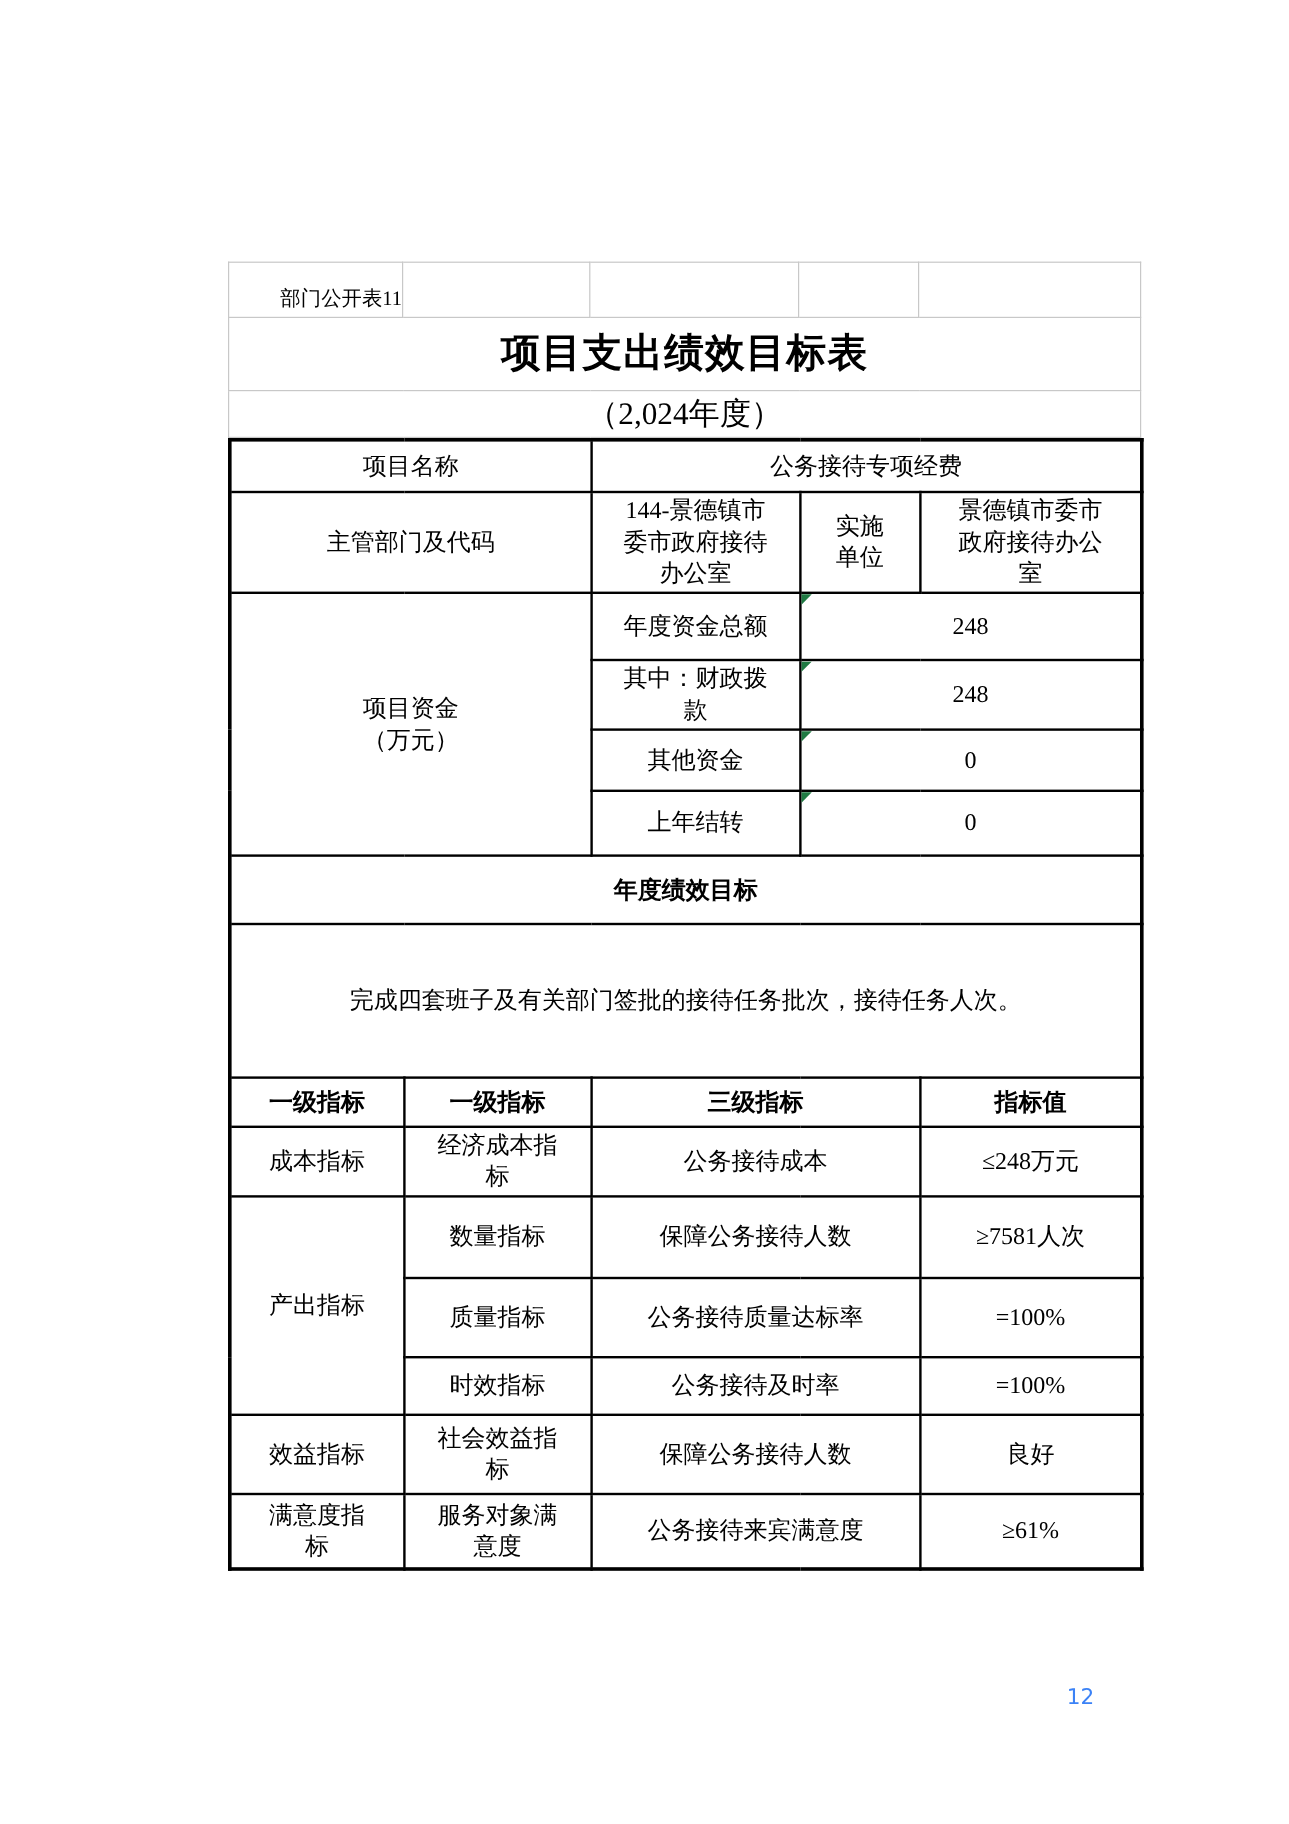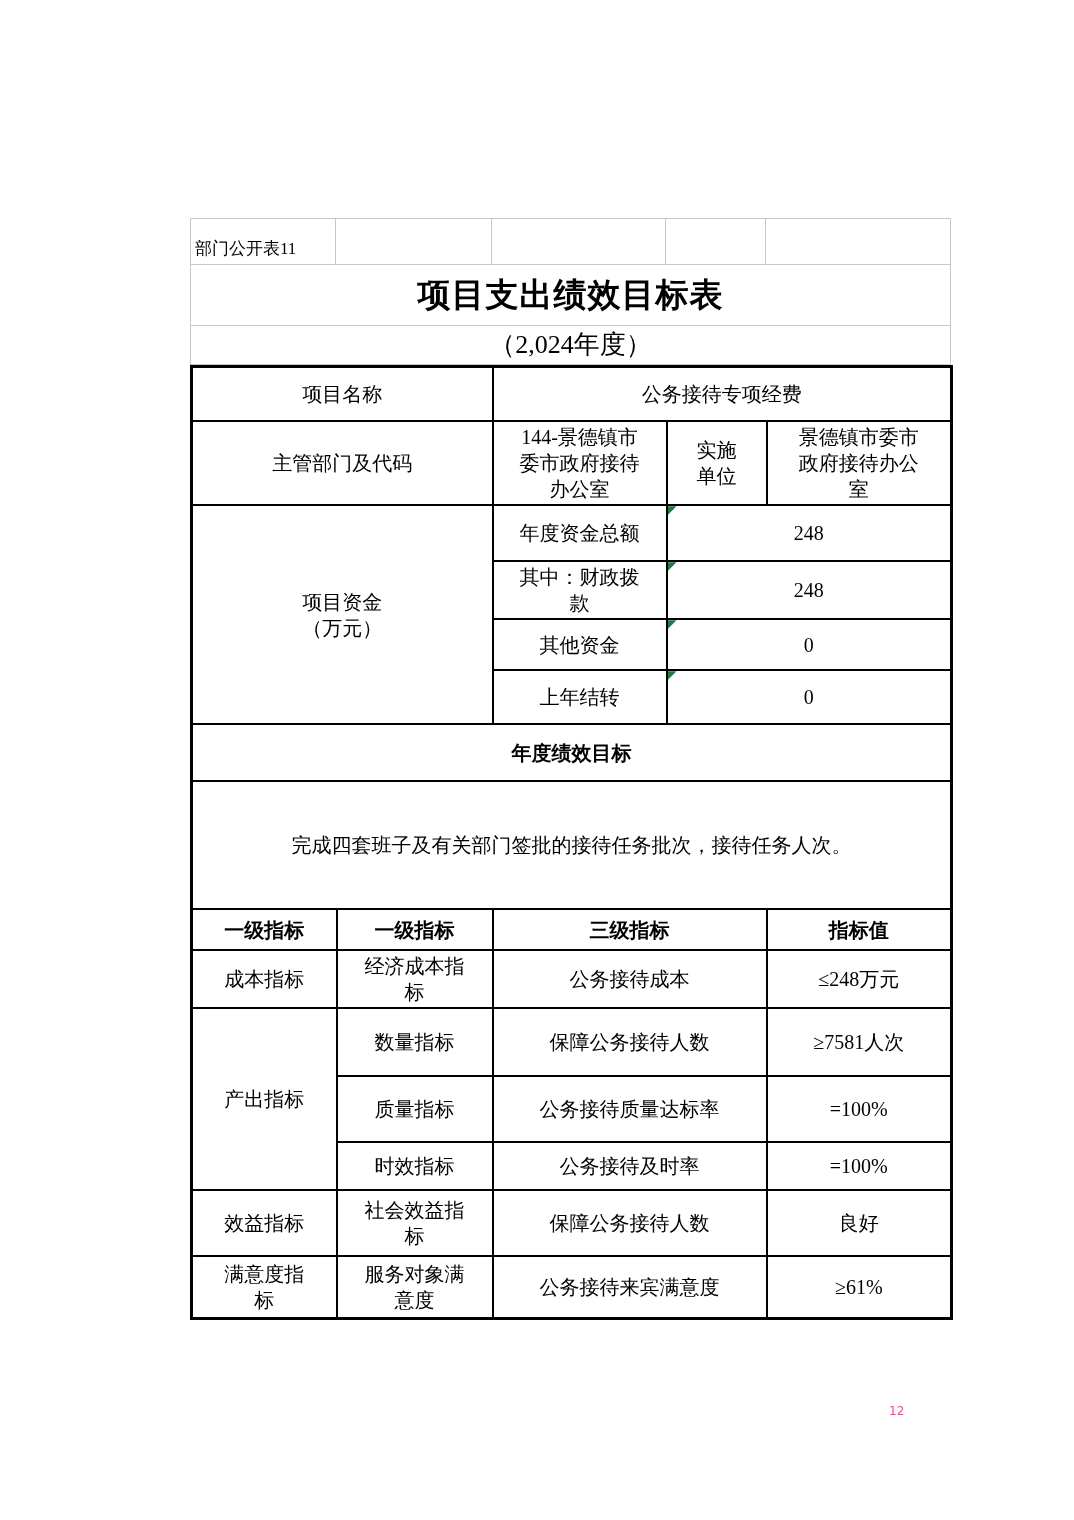--- a/index.html
+++ b/index.html
@@ -34,21 +34,21 @@
     line-height: 1.3;
     padding: 2px 23px;
     position: relative;
     word-break: break-all;
   }
   
   .t-light, .t-light td {
     border: 1px solid #c8c8c8;
   }
   .cell-sheet-label {
-    text-align: left;
+    text-align: right;
     vertical-align: bottom;
     font-size: 17px;
     padding: 2px 0 4px 4px;
   }
   .cell-title {
     font-size: 33px;
     font-weight: bold;
     letter-spacing: 1px;
   }
   .cell-subtitle {
@@ -70,22 +70,22 @@
     width: 9px;
     height: 9px;
     background: #1f7a43;
     clip-path: polygon(0 0, 100% 0, 0 100%);
   }
   .pagenum {
     position: absolute;
     left: 889px;
     top: 1404px;
     font-family: "DejaVu Sans", "Liberation Sans", sans-serif;
-    font-size: 12px;
-    color: #ec4899;
+    font-size: 18px;
+    color: #3b82f6;
   }
 </style>
 </head>
 <body>
 
 <div class="page">
 
   <div class="doc">
 
     <table class="t-light">
@@ -116,21 +116,21 @@
     <table class="t-main">
       <colgroup>
         <col style="width:145px">
           <col style="width:156px">
           <col style="width:174px">
           <col style="width:100px">
           <col style="width:185px">
       </colgroup>
 
       <tbody>
-          <tr style="height:55px">
+          <tr style="height:44px">
         <td colspan="2">项目名称</td>
         <td colspan="3">公务接待专项经费</td>
       </tr>
 
       <tr style="height:75px">
         <td colspan="2">主管部门及代码</td>
         <td>144-景德镇市委市政府接待办公室</td>
         <td>实施单位</td>
         <td>景德镇市委市政府接待办公室</td>
       </tr>

